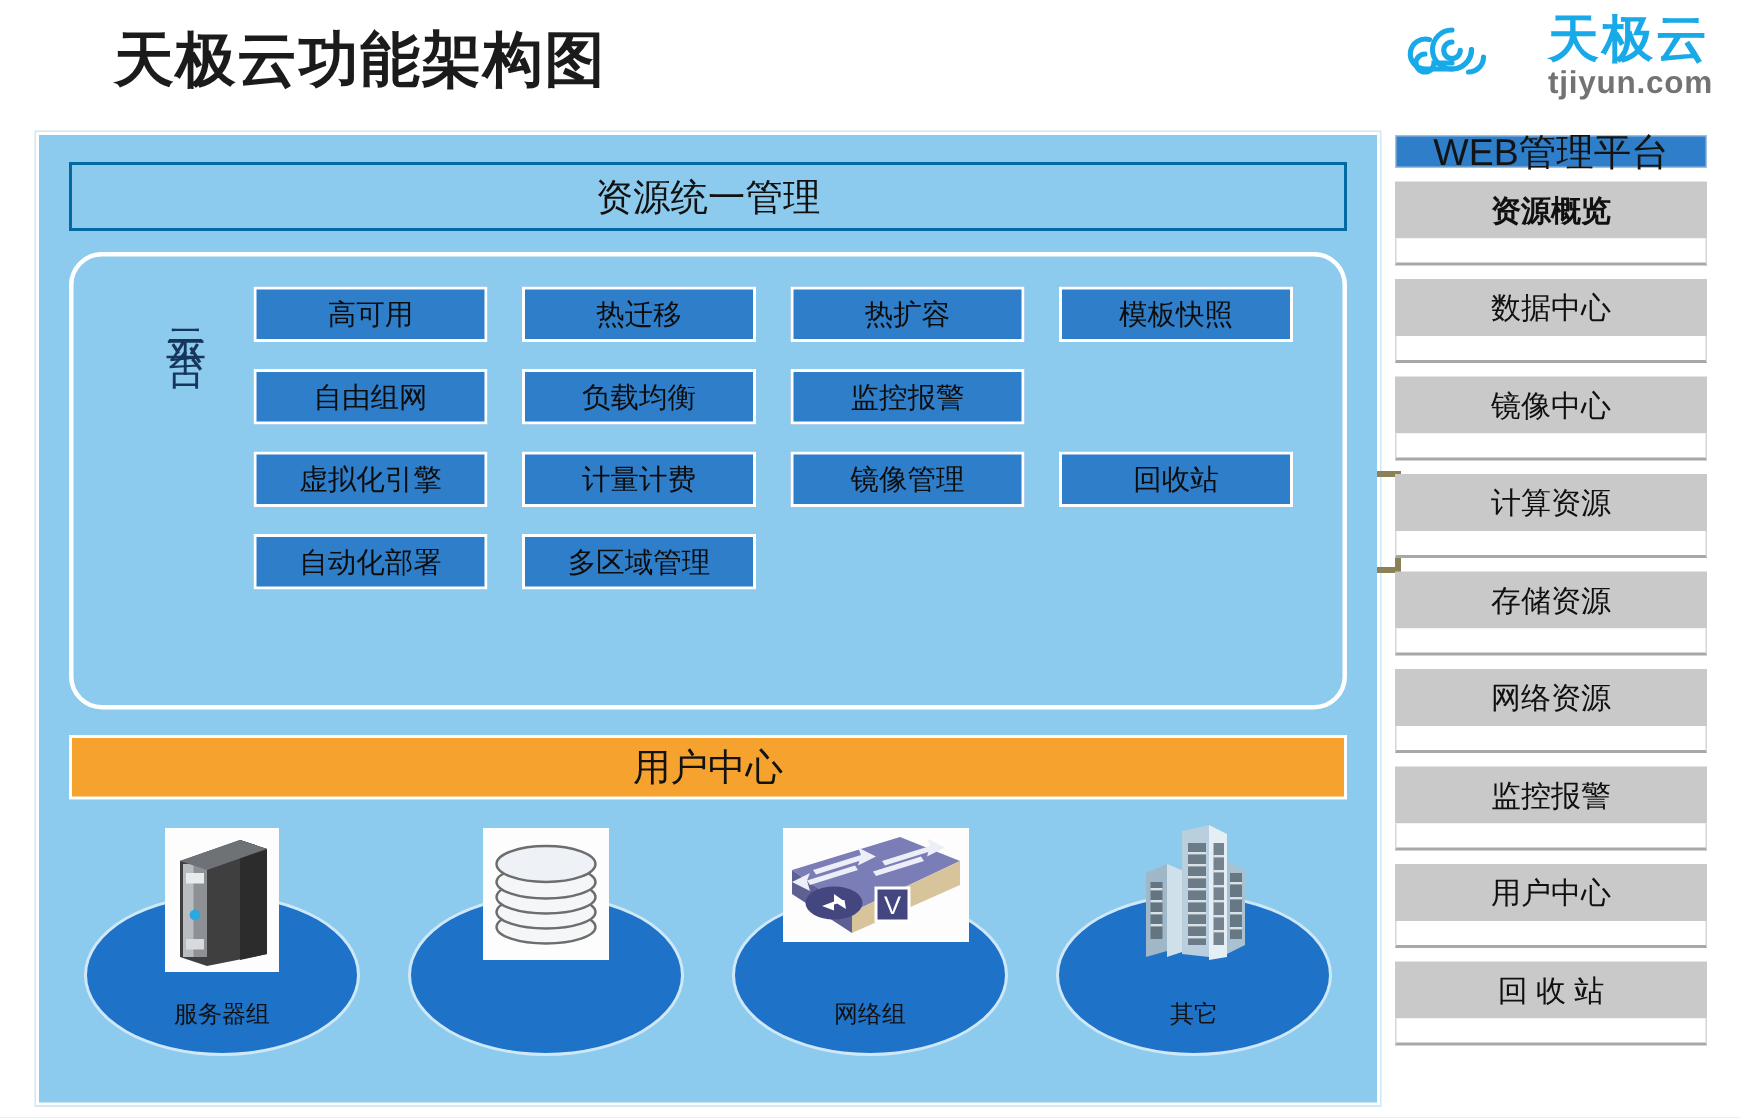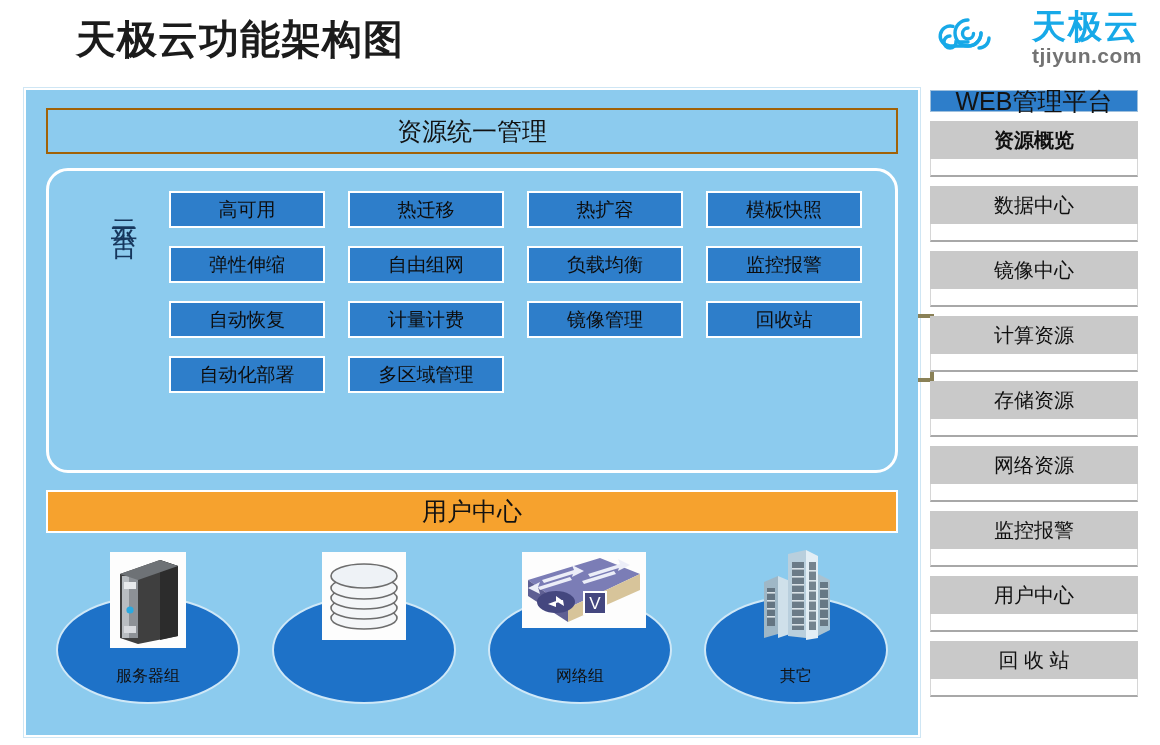--- a/index.html
+++ b/index.html
@@ -65,21 +65,21 @@
     box-shadow: 0 0 0 1px #cfe6f4;
   }
 
   .unified-bar {
     position: absolute;
     left: 20px;
     top: 18px;
     width: 852px;
     height: 46px;
     background: #8CCBEE;
-    border: 2px solid #a16207;
+    border: 2px solid #0369a1;
     box-sizing: border-box;
     display: flex;
     align-items: center;
     justify-content: center;
     font-size: 25px;
     color: #111;
   }
 
   .platform-box {
     position: absolute;
@@ -266,27 +266,26 @@
     <div class="platform-label">云平台</div>
 
     <div class="feature-grid">
       <div class="feature-row">
         <div class="feature-box">高可用</div>
         <div class="feature-box">热迁移</div>
         <div class="feature-box">热扩容</div>
         <div class="feature-box">模板快照</div>
       </div>
       <div class="feature-row">
-        <div class="feature-box">弹性伸缩</div>
         <div class="feature-box">自由组网</div>
         <div class="feature-box">负载均衡</div>
         <div class="feature-box">监控报警</div>
       </div>
       <div class="feature-row">
-        <div class="feature-box">自动恢复</div>
+        <div class="feature-box">虚拟化引擎</div>
         <div class="feature-box">计量计费</div>
         <div class="feature-box">镜像管理</div>
         <div class="feature-box">回收站</div>
       </div>
       <div class="feature-row">
         <div class="feature-box">自动化部署</div>
         <div class="feature-box">多区域管理</div>
       </div>
     </div>
   </div>

